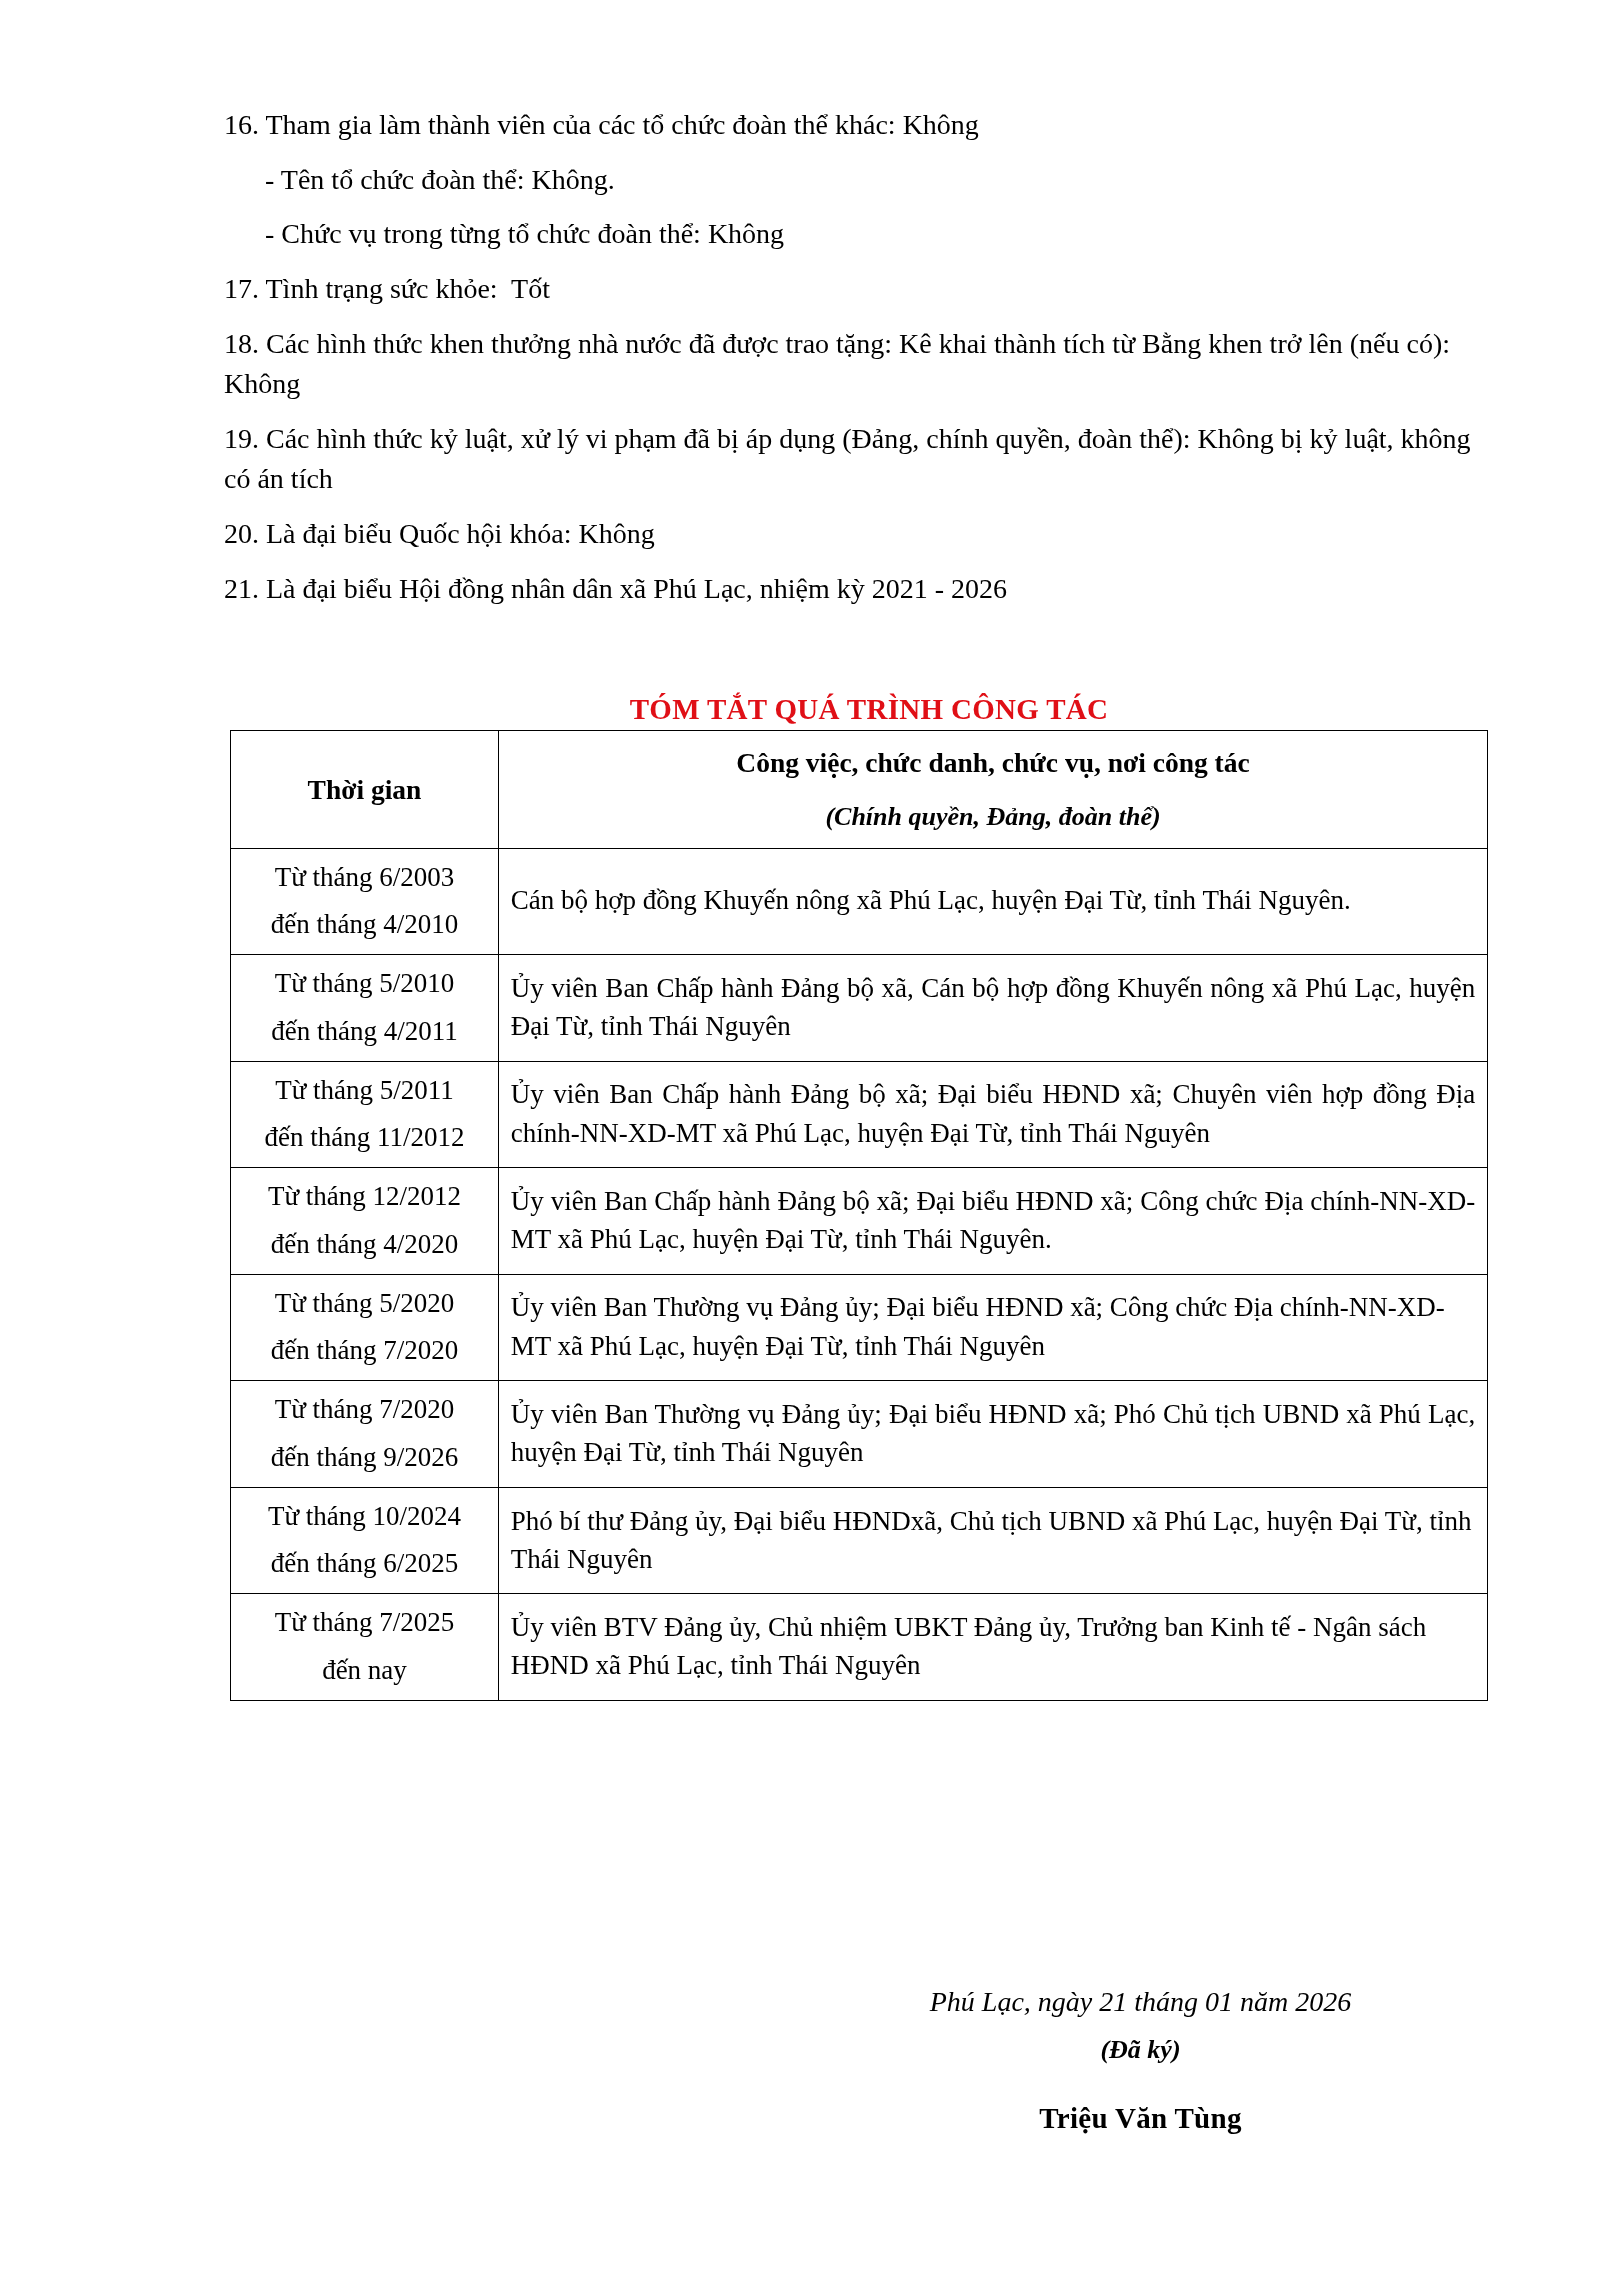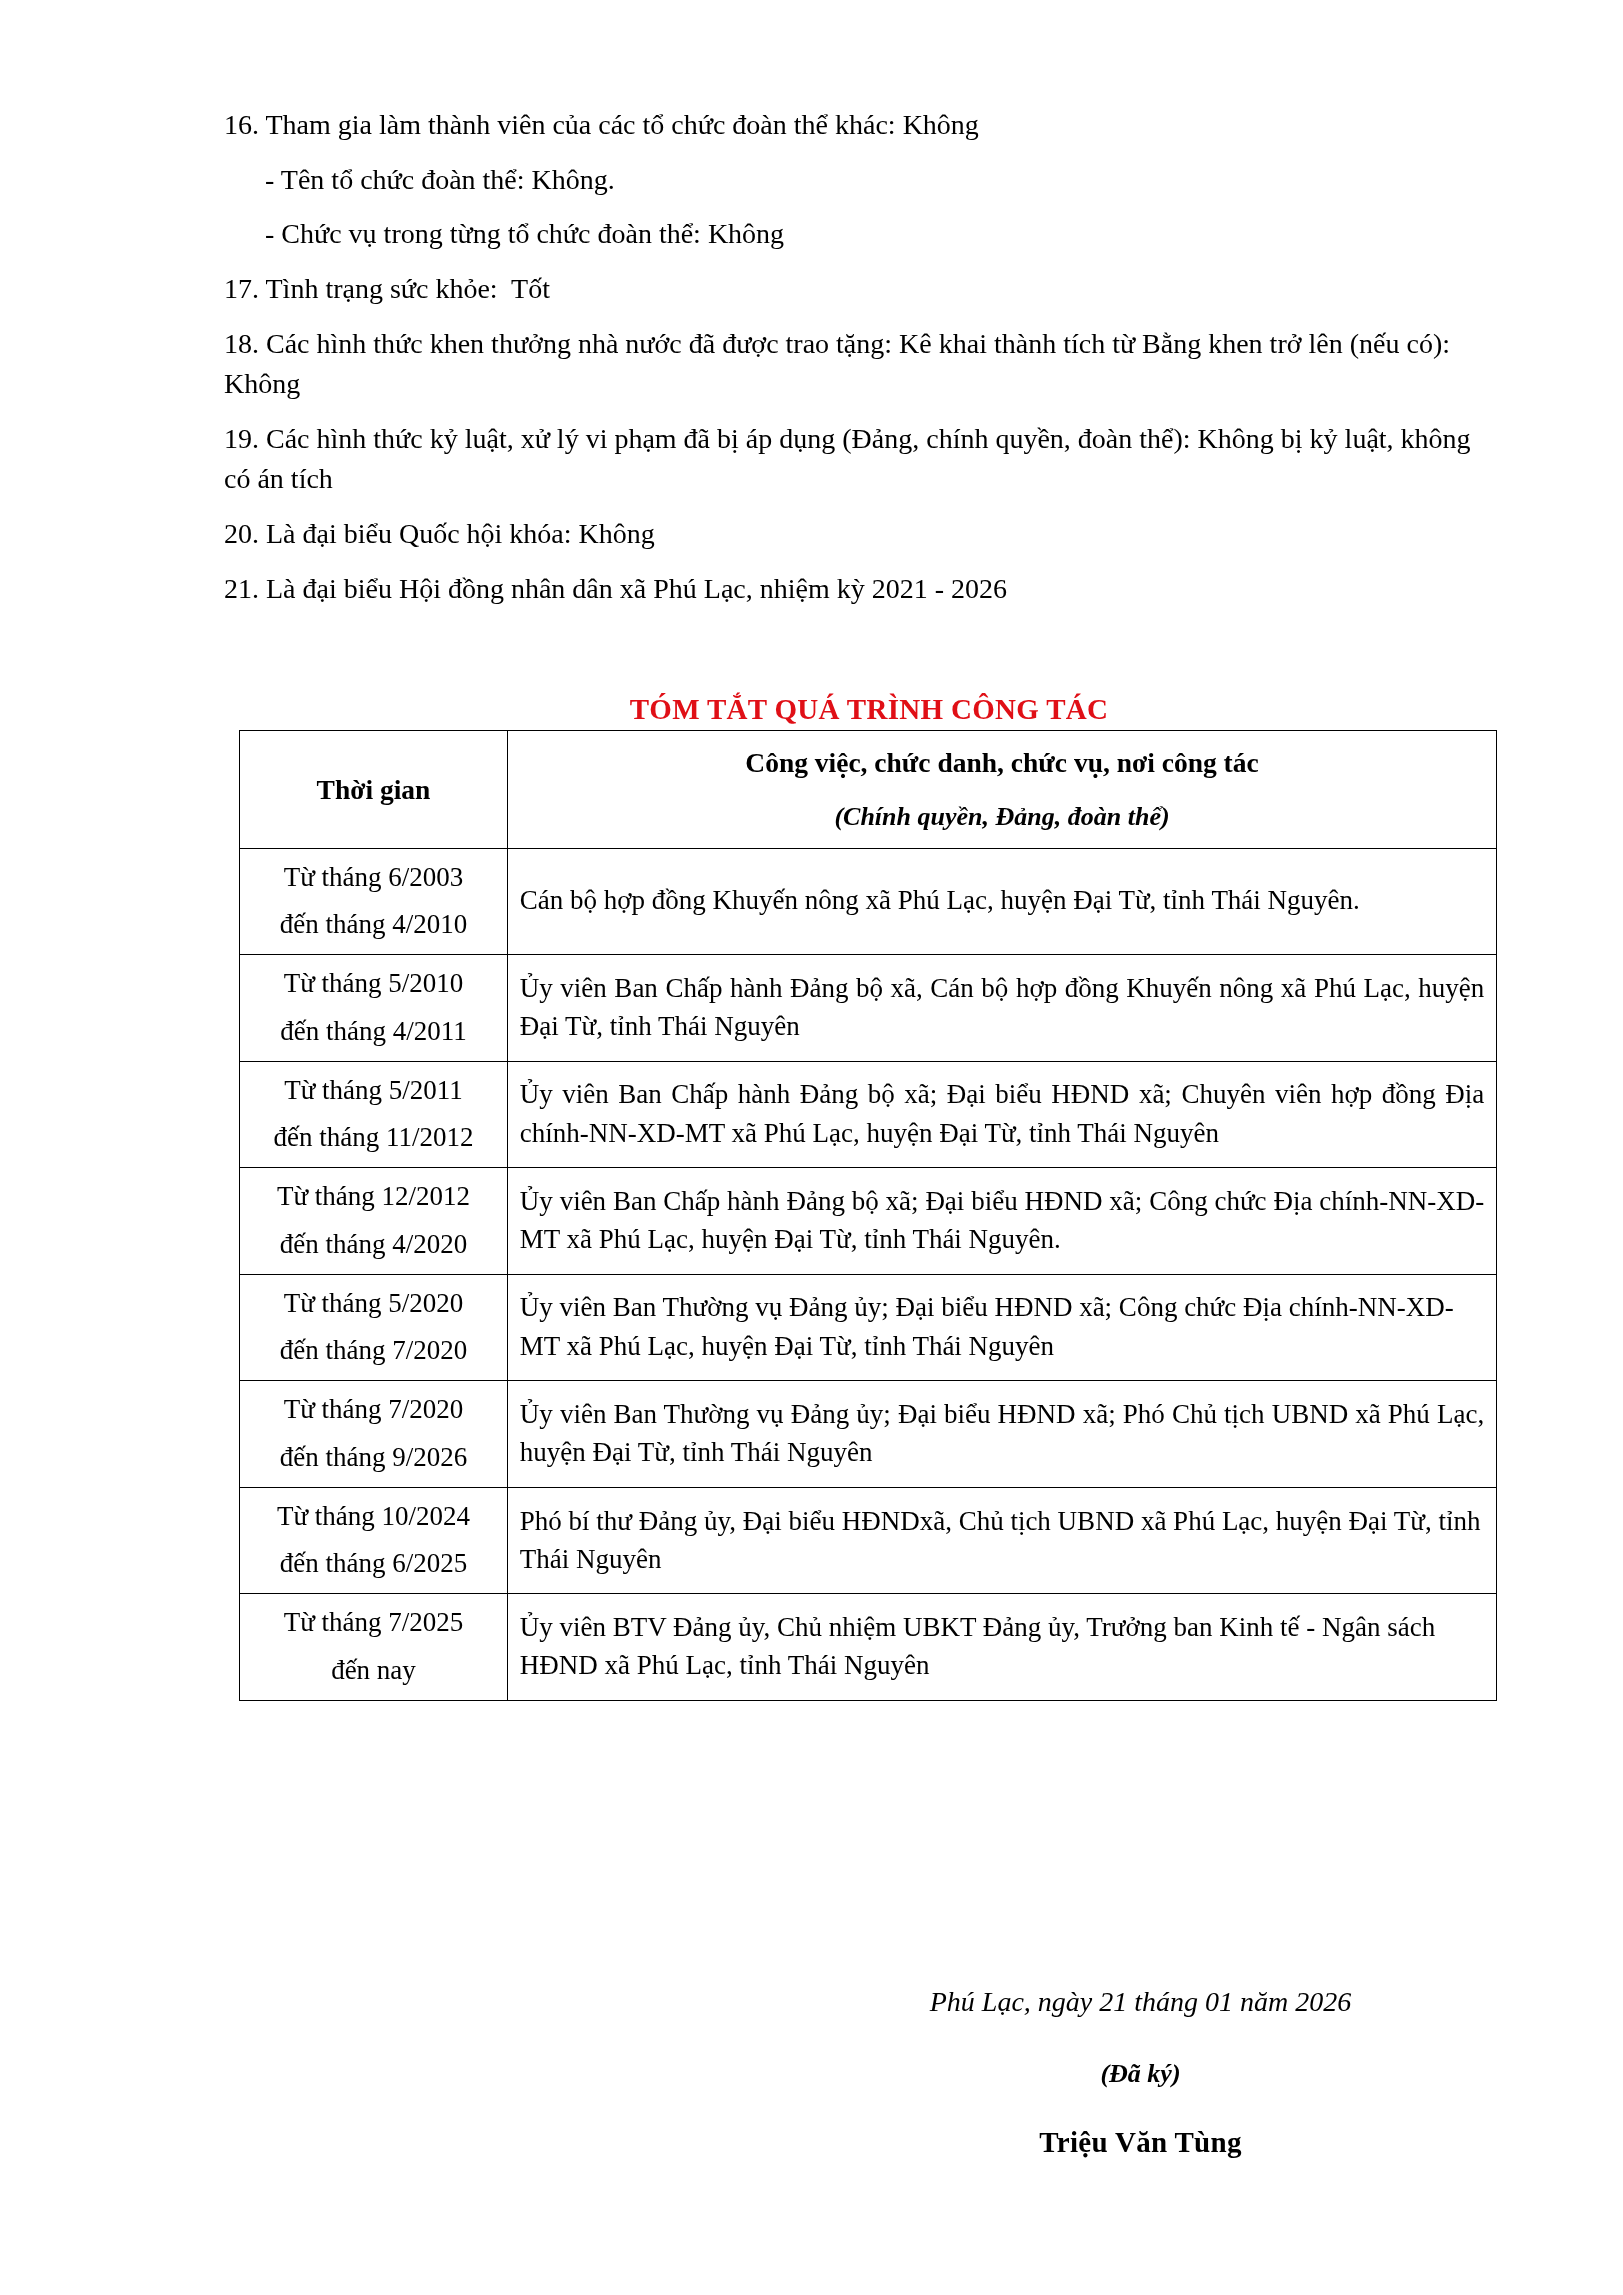--- a/index.html
+++ b/index.html
@@ -57,21 +57,21 @@
     width: 1274px;
     text-align: center;
     font-size: 29px;
     font-weight: bold;
     letter-spacing: 0.3px;
   }
 
   
   .career-table {
     position: absolute;
-    left: 239px;
+    left: 230px;
     top: 730px;
     width: 1257px;
     border-collapse: collapse;
     table-layout: fixed;
   }
   .career-table col.c-time { width: 268px; }
   .career-table col.c-desc { width: 989px; }
 
   .career-table td, .career-table th {
     border: 1.3px solid #000000;
@@ -121,21 +121,21 @@
   }
   .sig-place {
     font-size: 28px;
     font-style: italic;
     line-height: 1.4;
   }
   .sig-signed {
     font-size: 26px;
     font-style: italic;
     font-weight: bold;
-    margin-top: 38px;
+    margin-top: 14px;
   }
   .sig-name {
     font-size: 29px;
     font-weight: bold;
     margin-top: 37px;
     letter-spacing: 0.3px;
   }
 </style>
 </head>
 <body>

